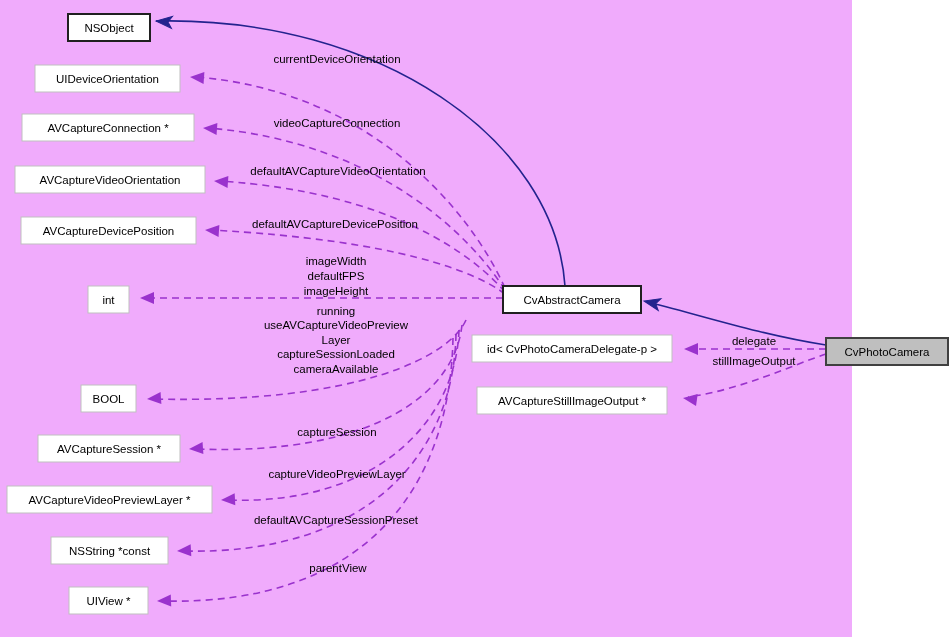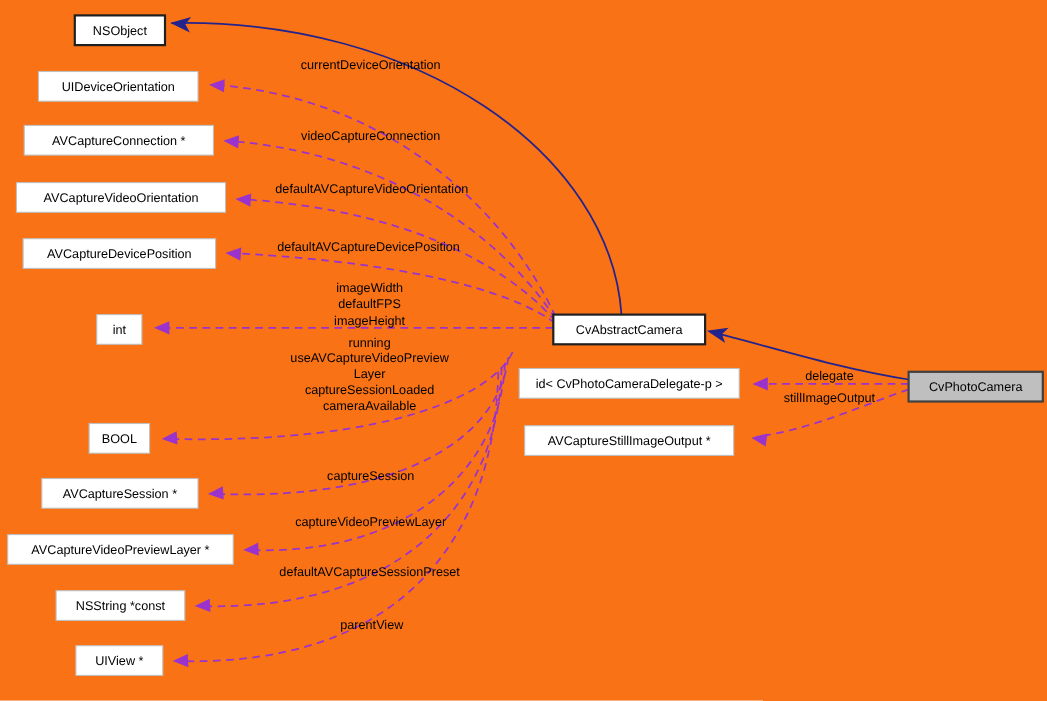--- a/index.html
+++ b/index.html
@@ -8,23 +8,24 @@
     background: #ffffff;
   }
   body {
     width: 952px;
     height: 637px;
     font-family: "Liberation Sans", sans-serif;
     overflow: hidden;
   }
   #diagram-root {
     position: relative;
-    width: 952px;
+    width: 808px;
     height: 637px;
-    background: #f97316;
+    background: #f0abfc;
+    padding-left: 44px;
   }
   svg#graph {
     position: absolute;
     left: 0;
     top: 0;
     width: 952px;
     height: 637px;
   }
   .node-box {
     fill: #ffffff;

